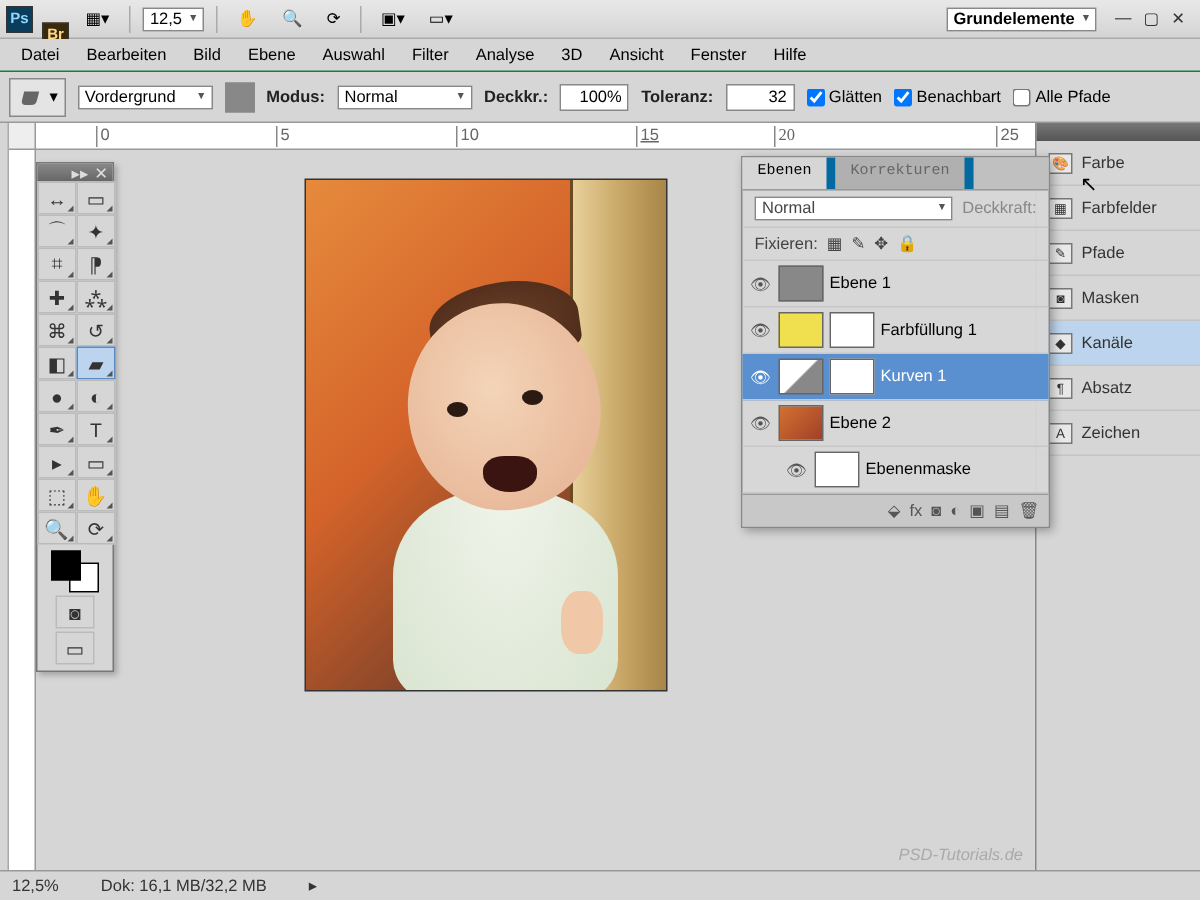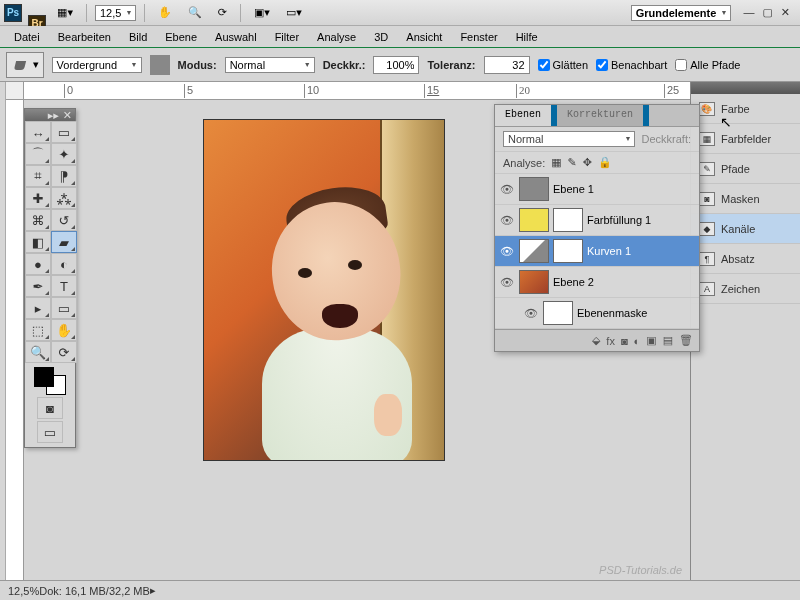--- a/index.html
+++ b/index.html
@@ -66,21 +66,21 @@
 .layer { display:flex; align-items:center; gap:4px; padding:3px 4px; border-bottom:1px solid #c8c8c8; font-size:10px; }
 .layer.sel { background:#5a8fd0; color:#fff; }
 .eye-ic { width:16px; height:14px; display:flex; align-items:center; justify-content:center; color:#555; font-size:11px;}
 .layer.sel .eye-ic { color:#fff; }
 .lthumb { width:30px; height:24px; border:1px solid #666; background:#fff; }
 .lthumb.grey { background:#888; }
 .lthumb.yellow { background:#f0e050; }
 .lthumb.curves { background:linear-gradient(135deg,#fff 48%,#888 52%); position:relative;}
 .lthumb.photo-t { background:linear-gradient(135deg,#d47030,#a04028); }
 .panel-footer { height:22px; background:#c8c8c8; border-top:1px solid #999; display:flex; justify-content:flex-end; gap:6px; align-items:center; padding:0 6px; color:#555; font-size:11px;}
-.statusbar { height:20px; background:#d6d6d6; border-top:1px solid #999; display:flex; align-items:center; padding:0 8px; gap:0; color:#333; font-size:10px;}
+.statusbar { height:20px; background:#d6d6d6; border-top:1px solid #999; display:flex; align-items:center; padding:0 8px; gap:28px; color:#333; font-size:10px;}
 .bucket-icon { width:20px; height:20px; position:relative; }
 .bucket-icon::before { content:""; position:absolute; left:4px; top:6px; width:10px; height:9px; background:#666; transform:skewX(-14deg); border-radius:0 0 3px 3px;}
 .cursor-arrow { position:absolute; left:714px; top:32px; z-index:50; font-size:14px; color:#000; pointer-events:none;}
 .watermark { position:absolute; right:8px; bottom:4px; color:#aaa; font-size:11px; font-style:italic; z-index:2;margin-top:16px;}
 .fill-tool { display:flex; align-items:center; gap:2px; padding:2px 4px; border:1px solid #888; background:#e4e4e4;}
 .color-sq { width:20px; height:20px; border:1px solid #888; background:#888;}
 </style>
 </head>
 <body>
 
@@ -217,21 +217,21 @@
       <div class="panel-float">
         <div class="panel-tabs">
           <div class="panel-tab">Ebenen</div>
           <div class="panel-tab inactive">Korrekturen</div>
         </div>
         <div class="panel-row">
           <div class="dropdown">Normal</div>
           <span style="color:#888">Deckkraft:</span>
         </div>
         <div class="panel-row">
-          <span>Analyse:</span>
+          <span>Fixieren:</span>
           <span>▦</span>
           <span>✎</span>
           <span>✥</span>
           <span>🔒</span>
         </div>
         <div class="layers-list" id="layerslist">
             <div class="layer">
               <div class="eye-ic">👁</div>
               <div class="lthumb grey"></div>
               <span>Ebene 1</span>

